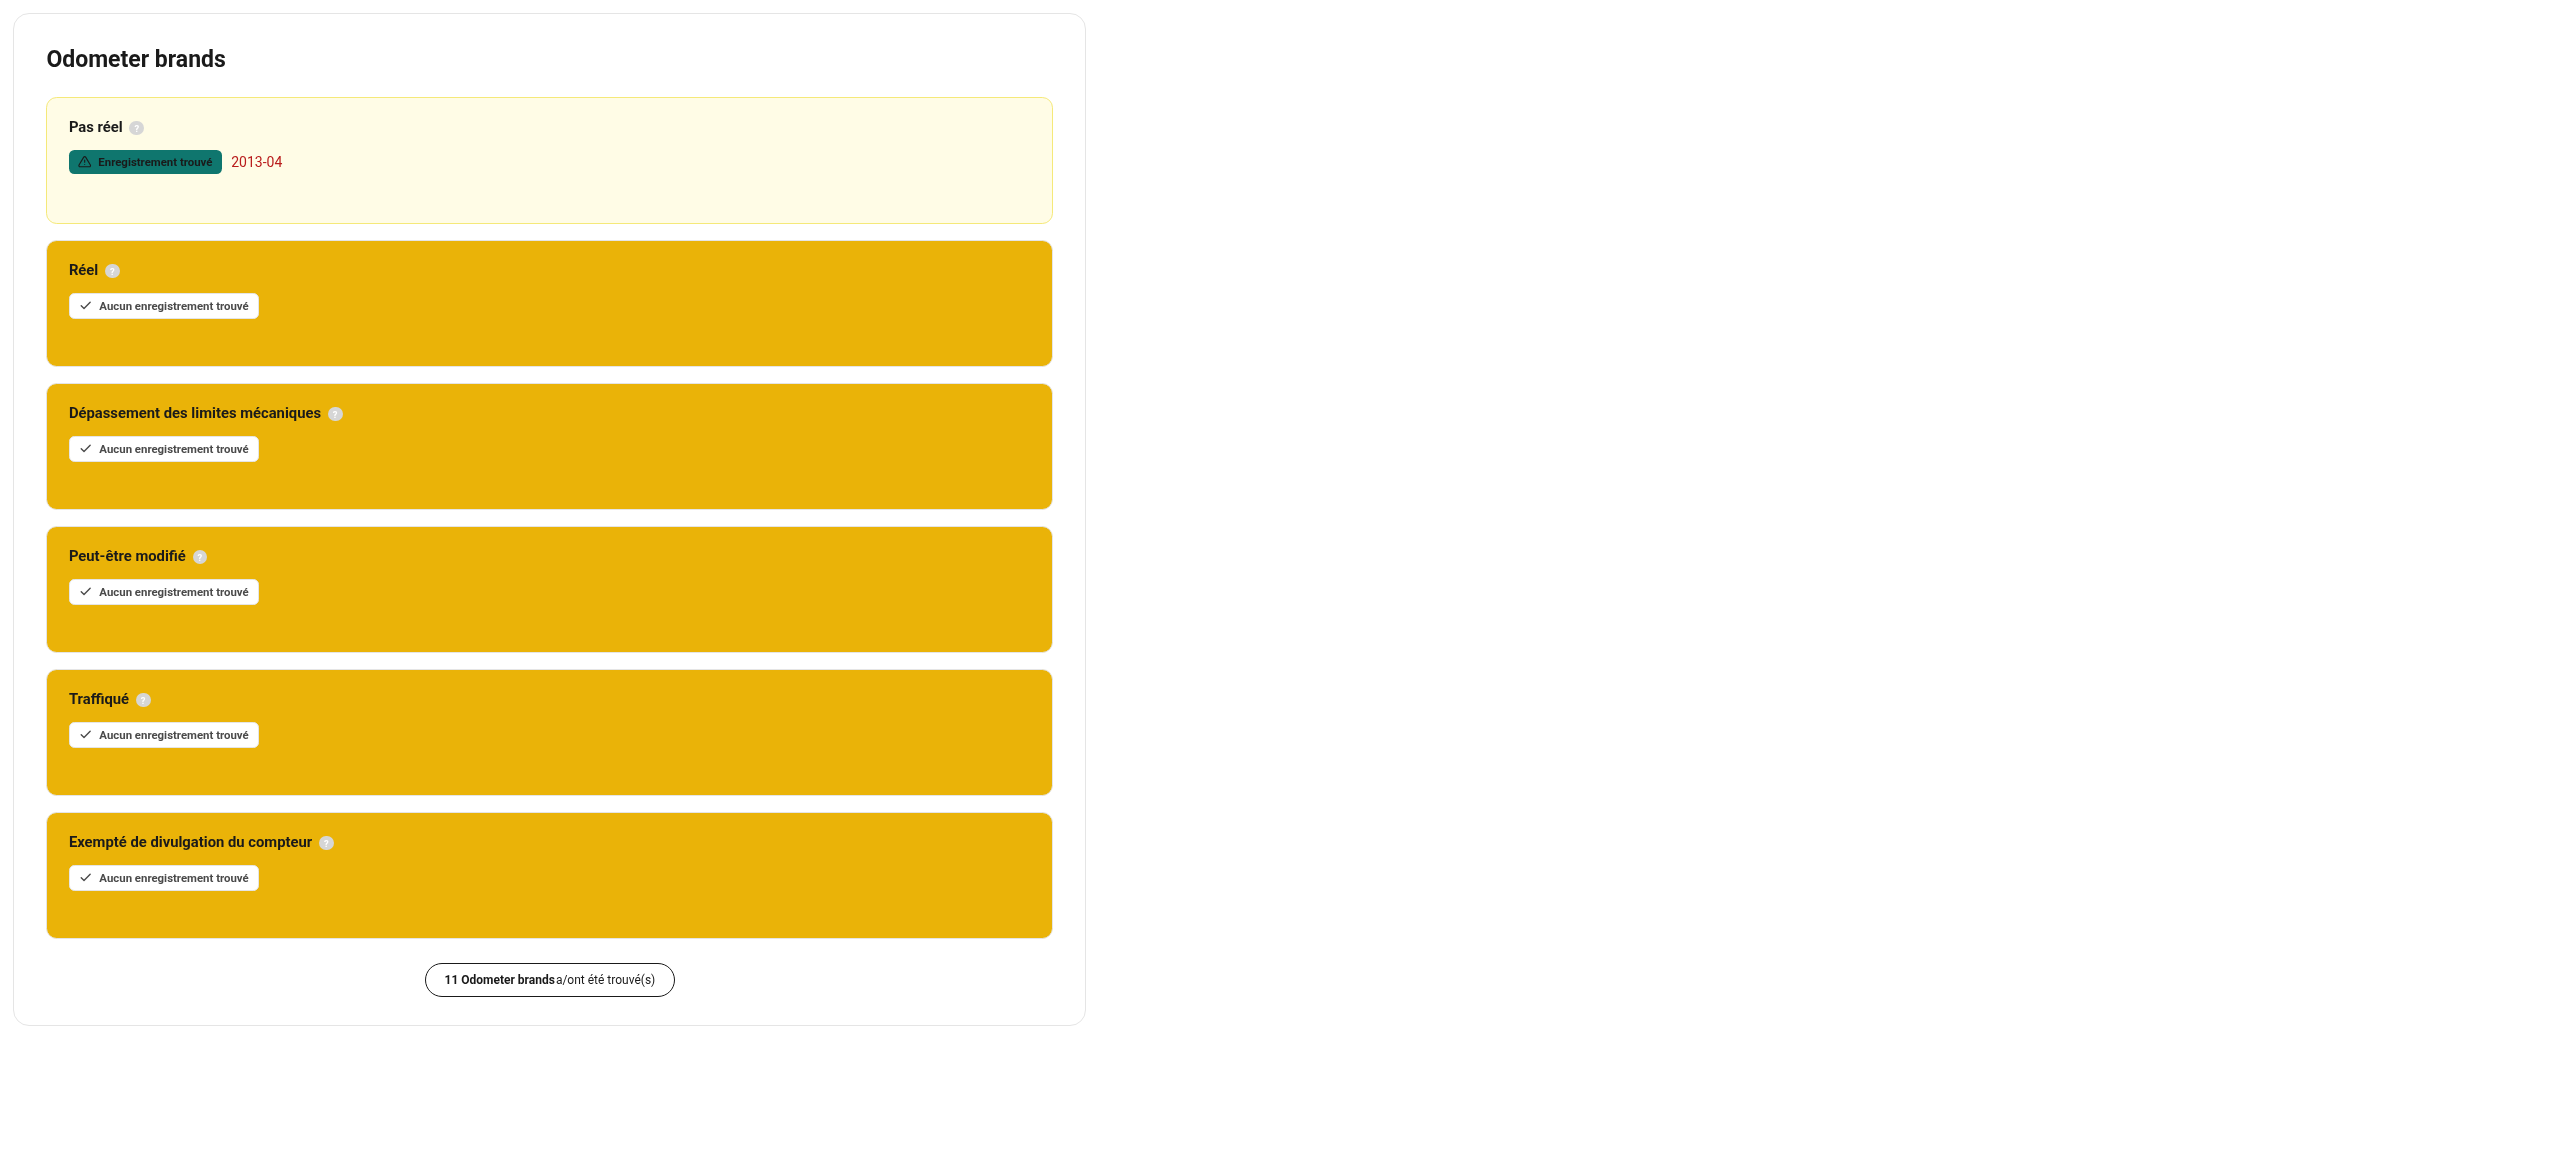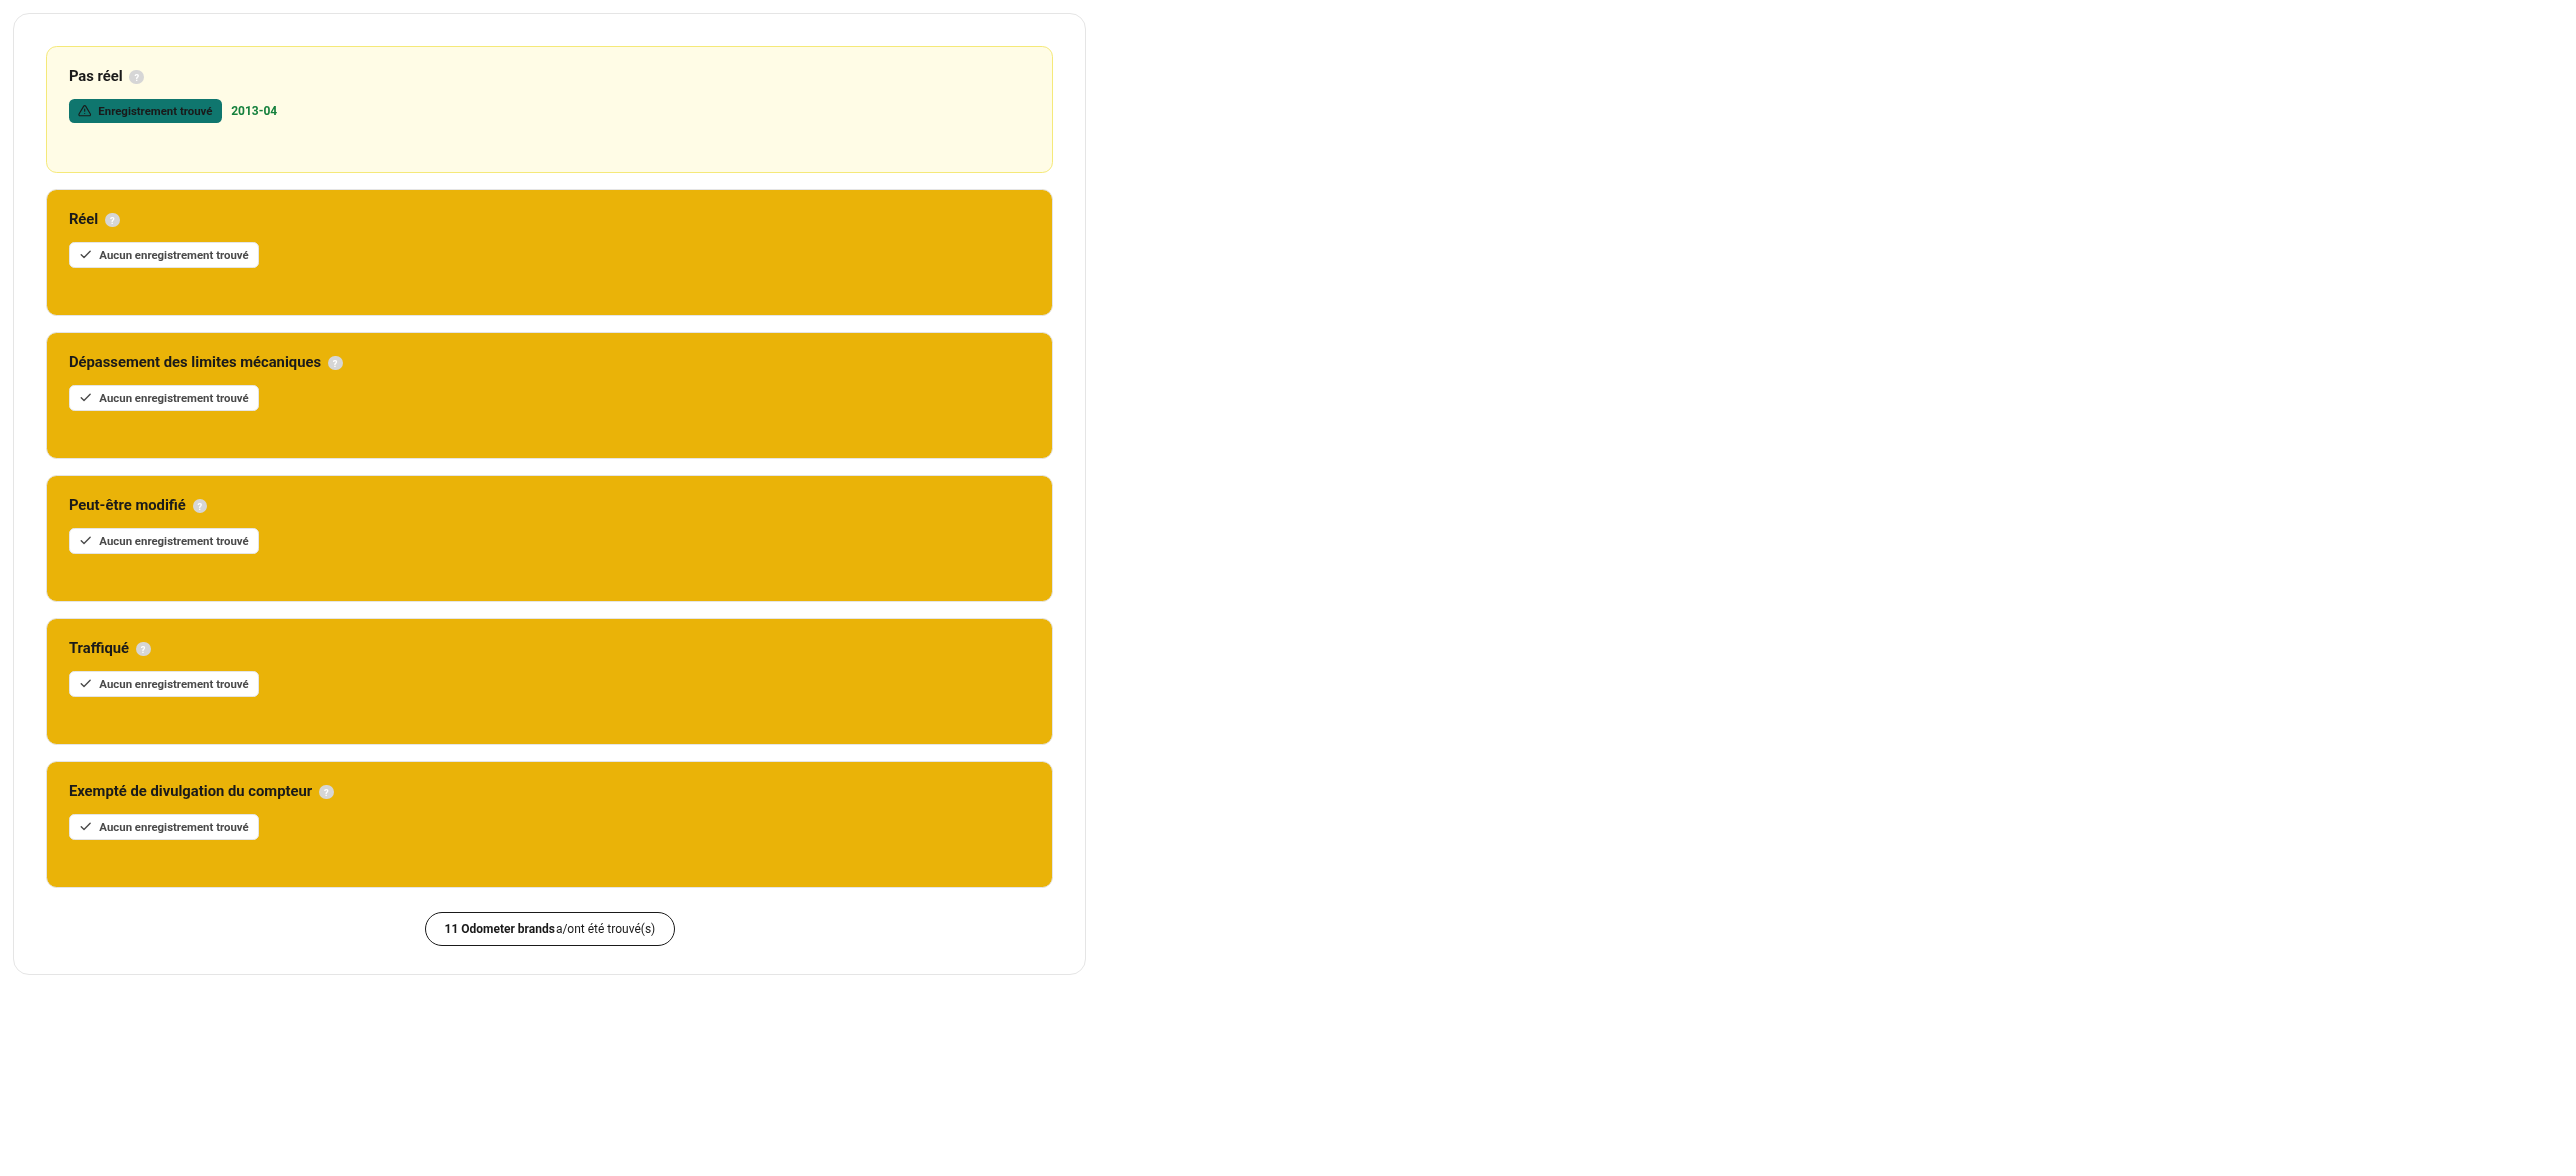--- a/index.html
+++ b/index.html
@@ -88,23 +88,23 @@
     .status-badge.found {
       background: #0f766e;
       border: none;
       color: #1a1a1a;
       font-weight: 700;
     }
     .status-badge.found svg {
       stroke: #1a1a1a;
     }
     .status-date {
-      font-size: 12px;
-      color: #15803d;
-      font-weight: 700;
+      font-size: 14px;
+      color: #b91c1c;
+      font-weight: 400;
     }
     .footer-row {
       display: flex;
       justify-content: center;
       margin-top: 24px;
     }
     .footer-badge {
       display: inline-flex;
       align-items: center;
       padding: 8.7px 19px;
@@ -120,20 +120,21 @@
     .icon-svg {
       width: 13.4px;
       height: 13.4px;
       flex-shrink: 0;
     }
   </style>
 </head>
 <body>
 
 <div class="container">
+  <h2 class="section-title">Odometer brands</h2>
 
   <div class="cards-grid">
 
     <div class="card highlighted">
       <div class="card-title-row">
         <span class="card-title">Pas réel</span>
         <span class="help-icon">?</span>
       </div>
       <div class="status-row">
         <span class="status-badge found">

